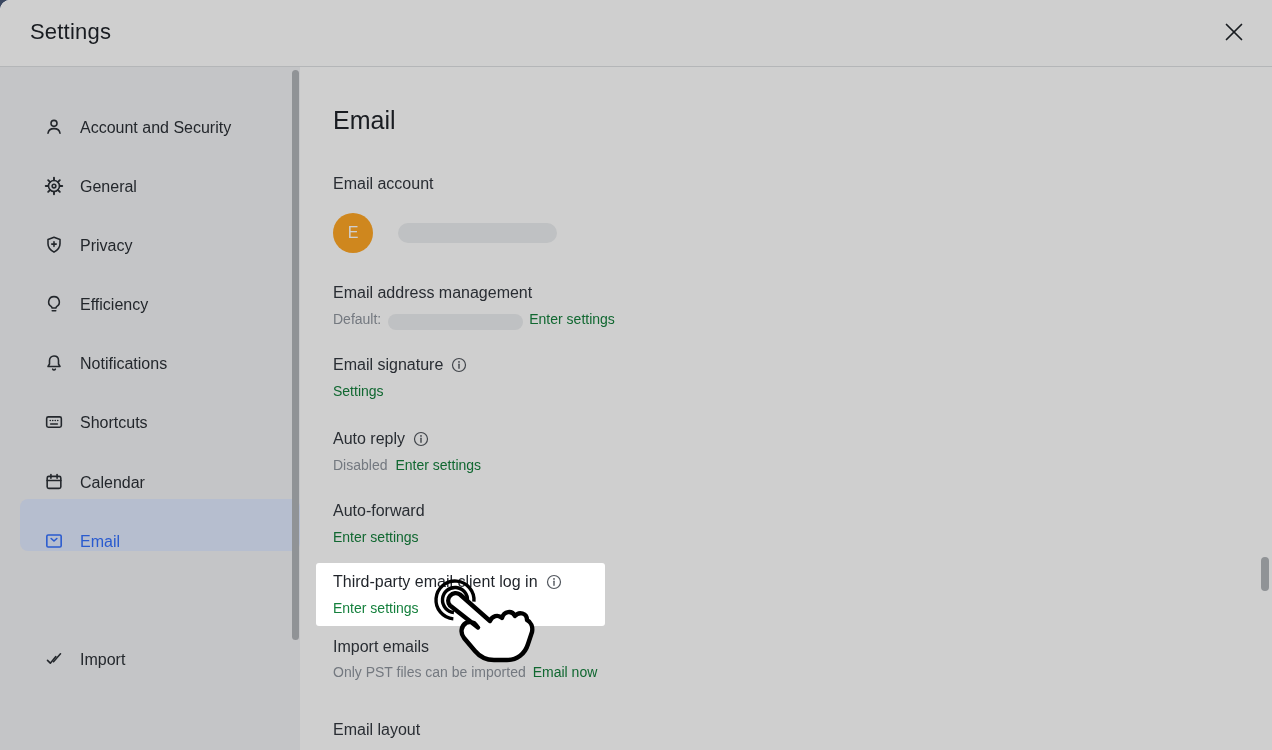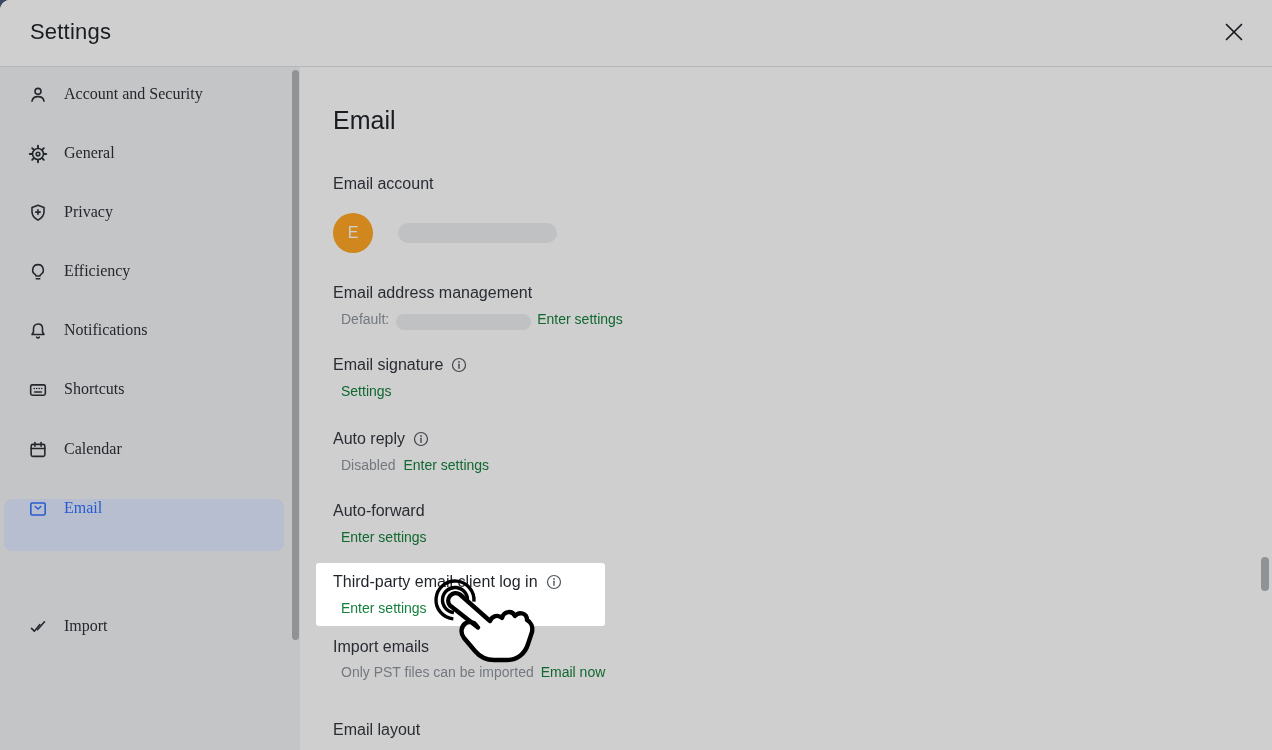--- a/index.html
+++ b/index.html
@@ -24,40 +24,40 @@
     position:absolute; left:1220px; top:18px; width:28px; height:28px;
     display:flex; align-items:center; justify-content:center; cursor:pointer;
   }
 
   
   .sidebar {
     position:absolute; left:0; top:67px; width:300px; height:683px;
     background:#f2f3f5; z-index:5;
   }
   .sb-item {
-    position:absolute; left:4px; width:280px; height:52px;
-    display:flex; align-items:flex-start; border-radius:8px;
-    cursor:pointer; color:#2c3137;font-family:Liberation Serif, serif;
+    position:absolute; left:20px; width:280px; height:52px;
+    display:flex; align-items:flex-end; border-radius:8px;
+    cursor:pointer; color:#2c3137;
   }
   .sb-item.selected { background:#e1eaff; color:#3370ff; }
   .sb-ico { width:20px; height:20px; margin-left:24px; display:flex; align-items:center; justify-content:center; flex:none; }
   .sb-ico svg { display:block; }
   .sb-label { margin-left:16px; font-size:16px; white-space:nowrap; }
 
   .sb-scrollbar {
     position:absolute; left:292px; top:3px; width:7px; height:570px;
     background:#b2b5b9; border-radius:4px; z-index:6;
   }
 
   
   .content { position:absolute; left:300px; top:67px; width:972px; height:683px; background:#ffffff; }
   .abs { position:absolute; }
   .page-title { left:33px; top:39px; font-size:25px; font-weight:500; color:#1f2329; }
   .sec-title { font-size:16px; color:#33383f; line-height:24px; display:flex; align-items:center; }
-  .sub-row { font-size:14px; color:#8f959e; line-height:22px; display:flex; align-items:flex-end;margin-left:8px; }
+  .sub-row { font-size:14px; color:#8f959e; line-height:22px; display:flex; align-items:flex-end; }
   .link { color:#15803d; cursor:pointer; text-decoration:none; }
   .info-ico { margin-left:8px; color:#51565d; display:inline-flex; cursor:pointer; }
   .redact { background:#eceef0; border-radius:10px; display:inline-block; }
   .avatar {
     width:40px; height:40px; border-radius:50%; background:#ffa726;
     color:#ffffff; font-size:16px; display:flex; align-items:center; justify-content:center;
   }
 
   .content-scrollbar {
     position:absolute; left:1261px; top:557px; width:8px; height:34px;

